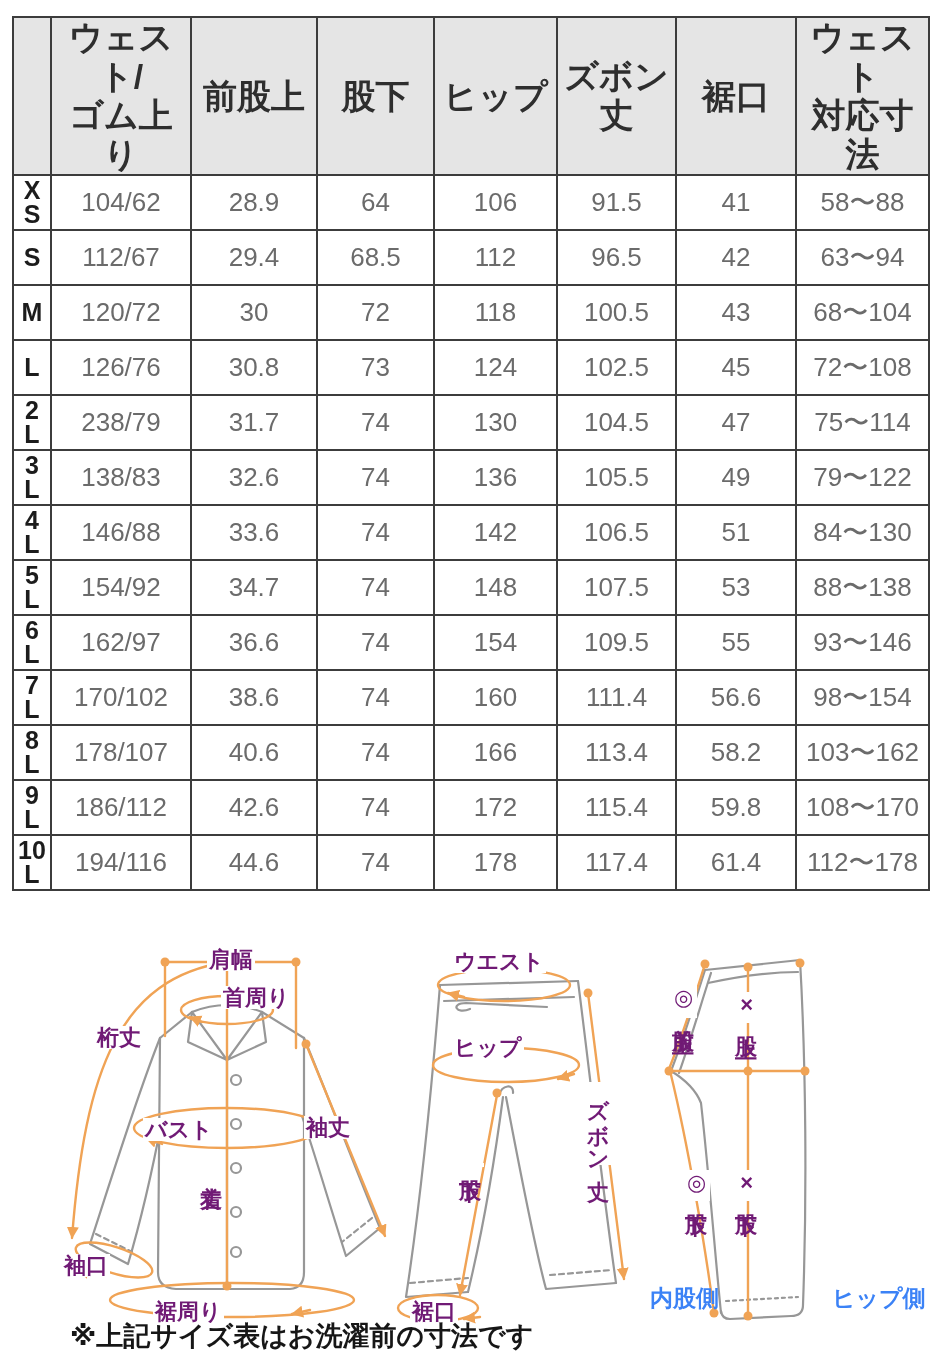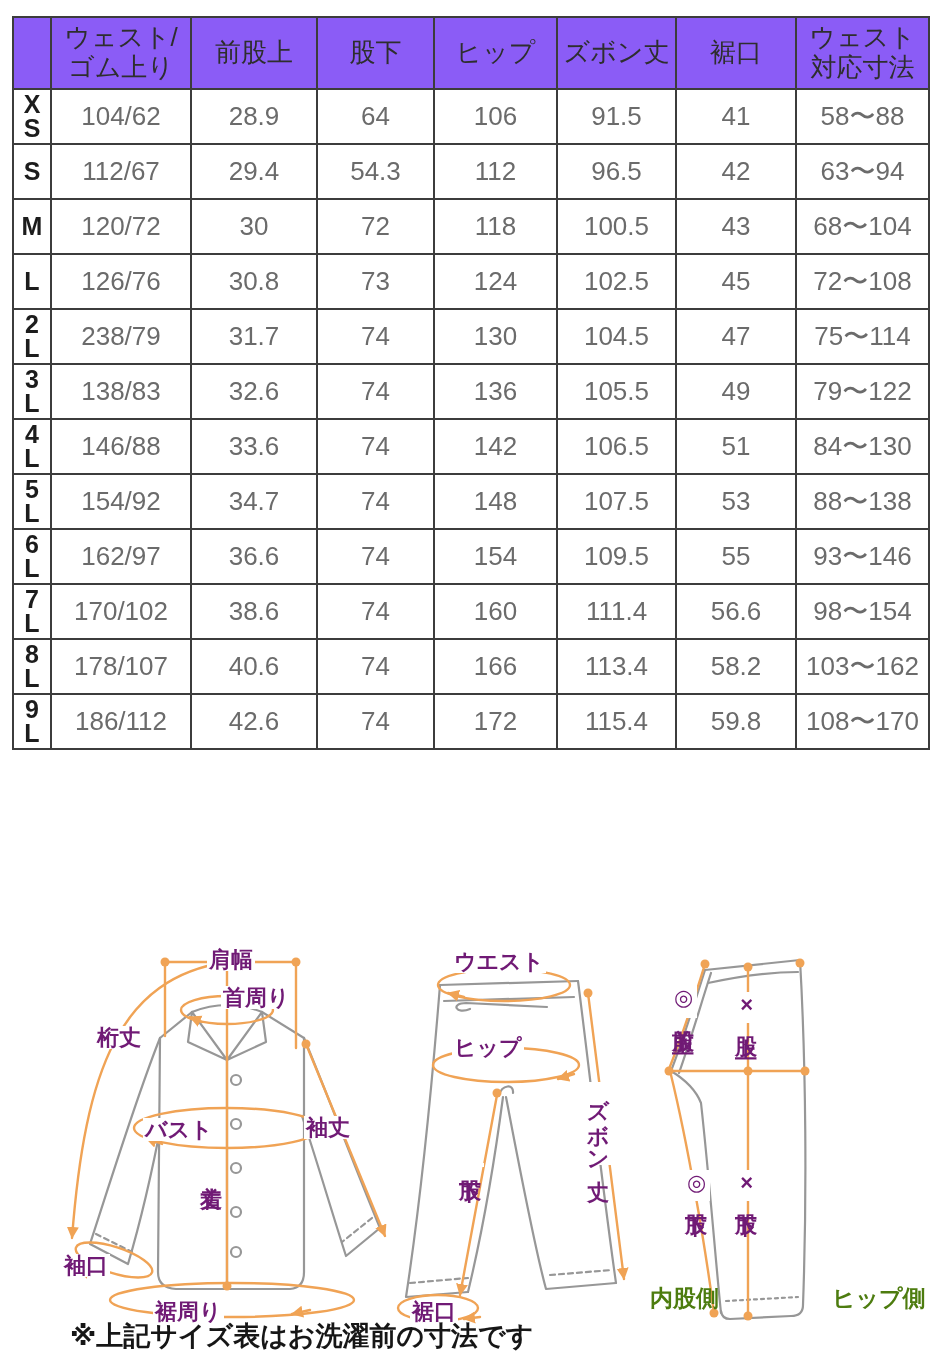--- a/index.html
+++ b/index.html
@@ -2,30 +2,30 @@
 <html><head>
 <meta charset="utf-8">
 <style>
   html,body{margin:0;padding:0;background:#fff;}
   .page{position:relative;width:940px;height:1360px;background:#ffffff;overflow:hidden;
         font-family:"Liberation Sans","DejaVu Sans",sans-serif;}
 
   
   table.size{position:absolute;left:12px;top:16px;width:916px;border-collapse:collapse;table-layout:fixed;}
   table.size th,table.size td{border:2px solid #3c3c3c;text-align:center;vertical-align:middle;padding:0;}
-  table.size th{background:#8b5cf6;color:#2e2e2e;font-size:26px;font-weight:normal;line-height:1.15;
+  table.size th{background:#e5e5e5;color:#2e2e2e;font-size:34px;font-weight:bold;line-height:1.15;
                 white-space:pre-line;height:70px;}
   table.size td{color:#6b6b6b;font-size:26px;height:53px;background:#fff;}
   table.size td.rowlab{color:#1c1c1c;font-weight:bold;font-size:25px;line-height:0.95;white-space:pre-line;}
 
   
   .dlabel{position:absolute;font-size:22px;font-weight:bold;color:#701a75;background:#fff;
           line-height:1.05;padding:0 2px;white-space:pre;}
   .vert{writing-mode:vertical-rl;text-orientation:upright;letter-spacing:2px;}
-  .muted{color:#4d7c0f;background:transparent;font-size:23px;}
+  .muted{color:#3b82f6;background:transparent;font-size:23px;}
   .note{position:absolute;left:70px;top:1318px;font-size:27px;font-weight:bold;color:#161616;}
 
   svg{position:absolute;overflow:visible;}
   .garment{stroke:#979797;stroke-width:2.2;fill:none;stroke-linecap:round;stroke-linejoin:round;}
   .garmfill{stroke:#979797;stroke-width:2.2;fill:#ffffff;}
   .meas{stroke:#f0a355;stroke-width:2.4;fill:none;stroke-linecap:round;}
   .dot{fill:#f0a355;stroke:none;}
 </style>
 </head>
 <body>
@@ -64,21 +64,21 @@
       <td>64</td>
       <td>106</td>
       <td>91.5</td>
       <td>41</td>
       <td>58〜88</td>
     </tr>
     <tr>
       <td class="rowlab">S</td>
       <td>112/67</td>
       <td>29.4</td>
-      <td>54.3</td>
+      <td>68.5</td>
       <td>112</td>
       <td>96.5</td>
       <td>42</td>
       <td>63〜94</td>
     </tr>
     <tr>
       <td class="rowlab">M</td>
       <td>120/72</td>
       <td>30</td>
       <td>72</td>
@@ -177,20 +177,31 @@
     <tr>
       <td class="rowlab">9
 L</td>
       <td>186/112</td>
       <td>42.6</td>
       <td>74</td>
       <td>172</td>
       <td>115.4</td>
       <td>59.8</td>
       <td>108〜170</td>
+    </tr>
+    <tr>
+      <td class="rowlab">10
+L</td>
+      <td>194/116</td>
+      <td>44.6</td>
+      <td>74</td>
+      <td>178</td>
+      <td>117.4</td>
+      <td>61.4</td>
+      <td>112〜178</td>
     </tr>
   </tbody>
     </table>
 
   <svg style="left:40px;top:948px" width="350" height="400" viewBox="0 0 350 400">
     <defs>
       <marker id="a1" markerUnits="userSpaceOnUse" markerWidth="14" markerHeight="14" refX="11" refY="6" orient="auto">
         <path d="M0,0 L12,6 L0,12 Z" fill="#f0a355"></path>
       </marker>
     </defs>

